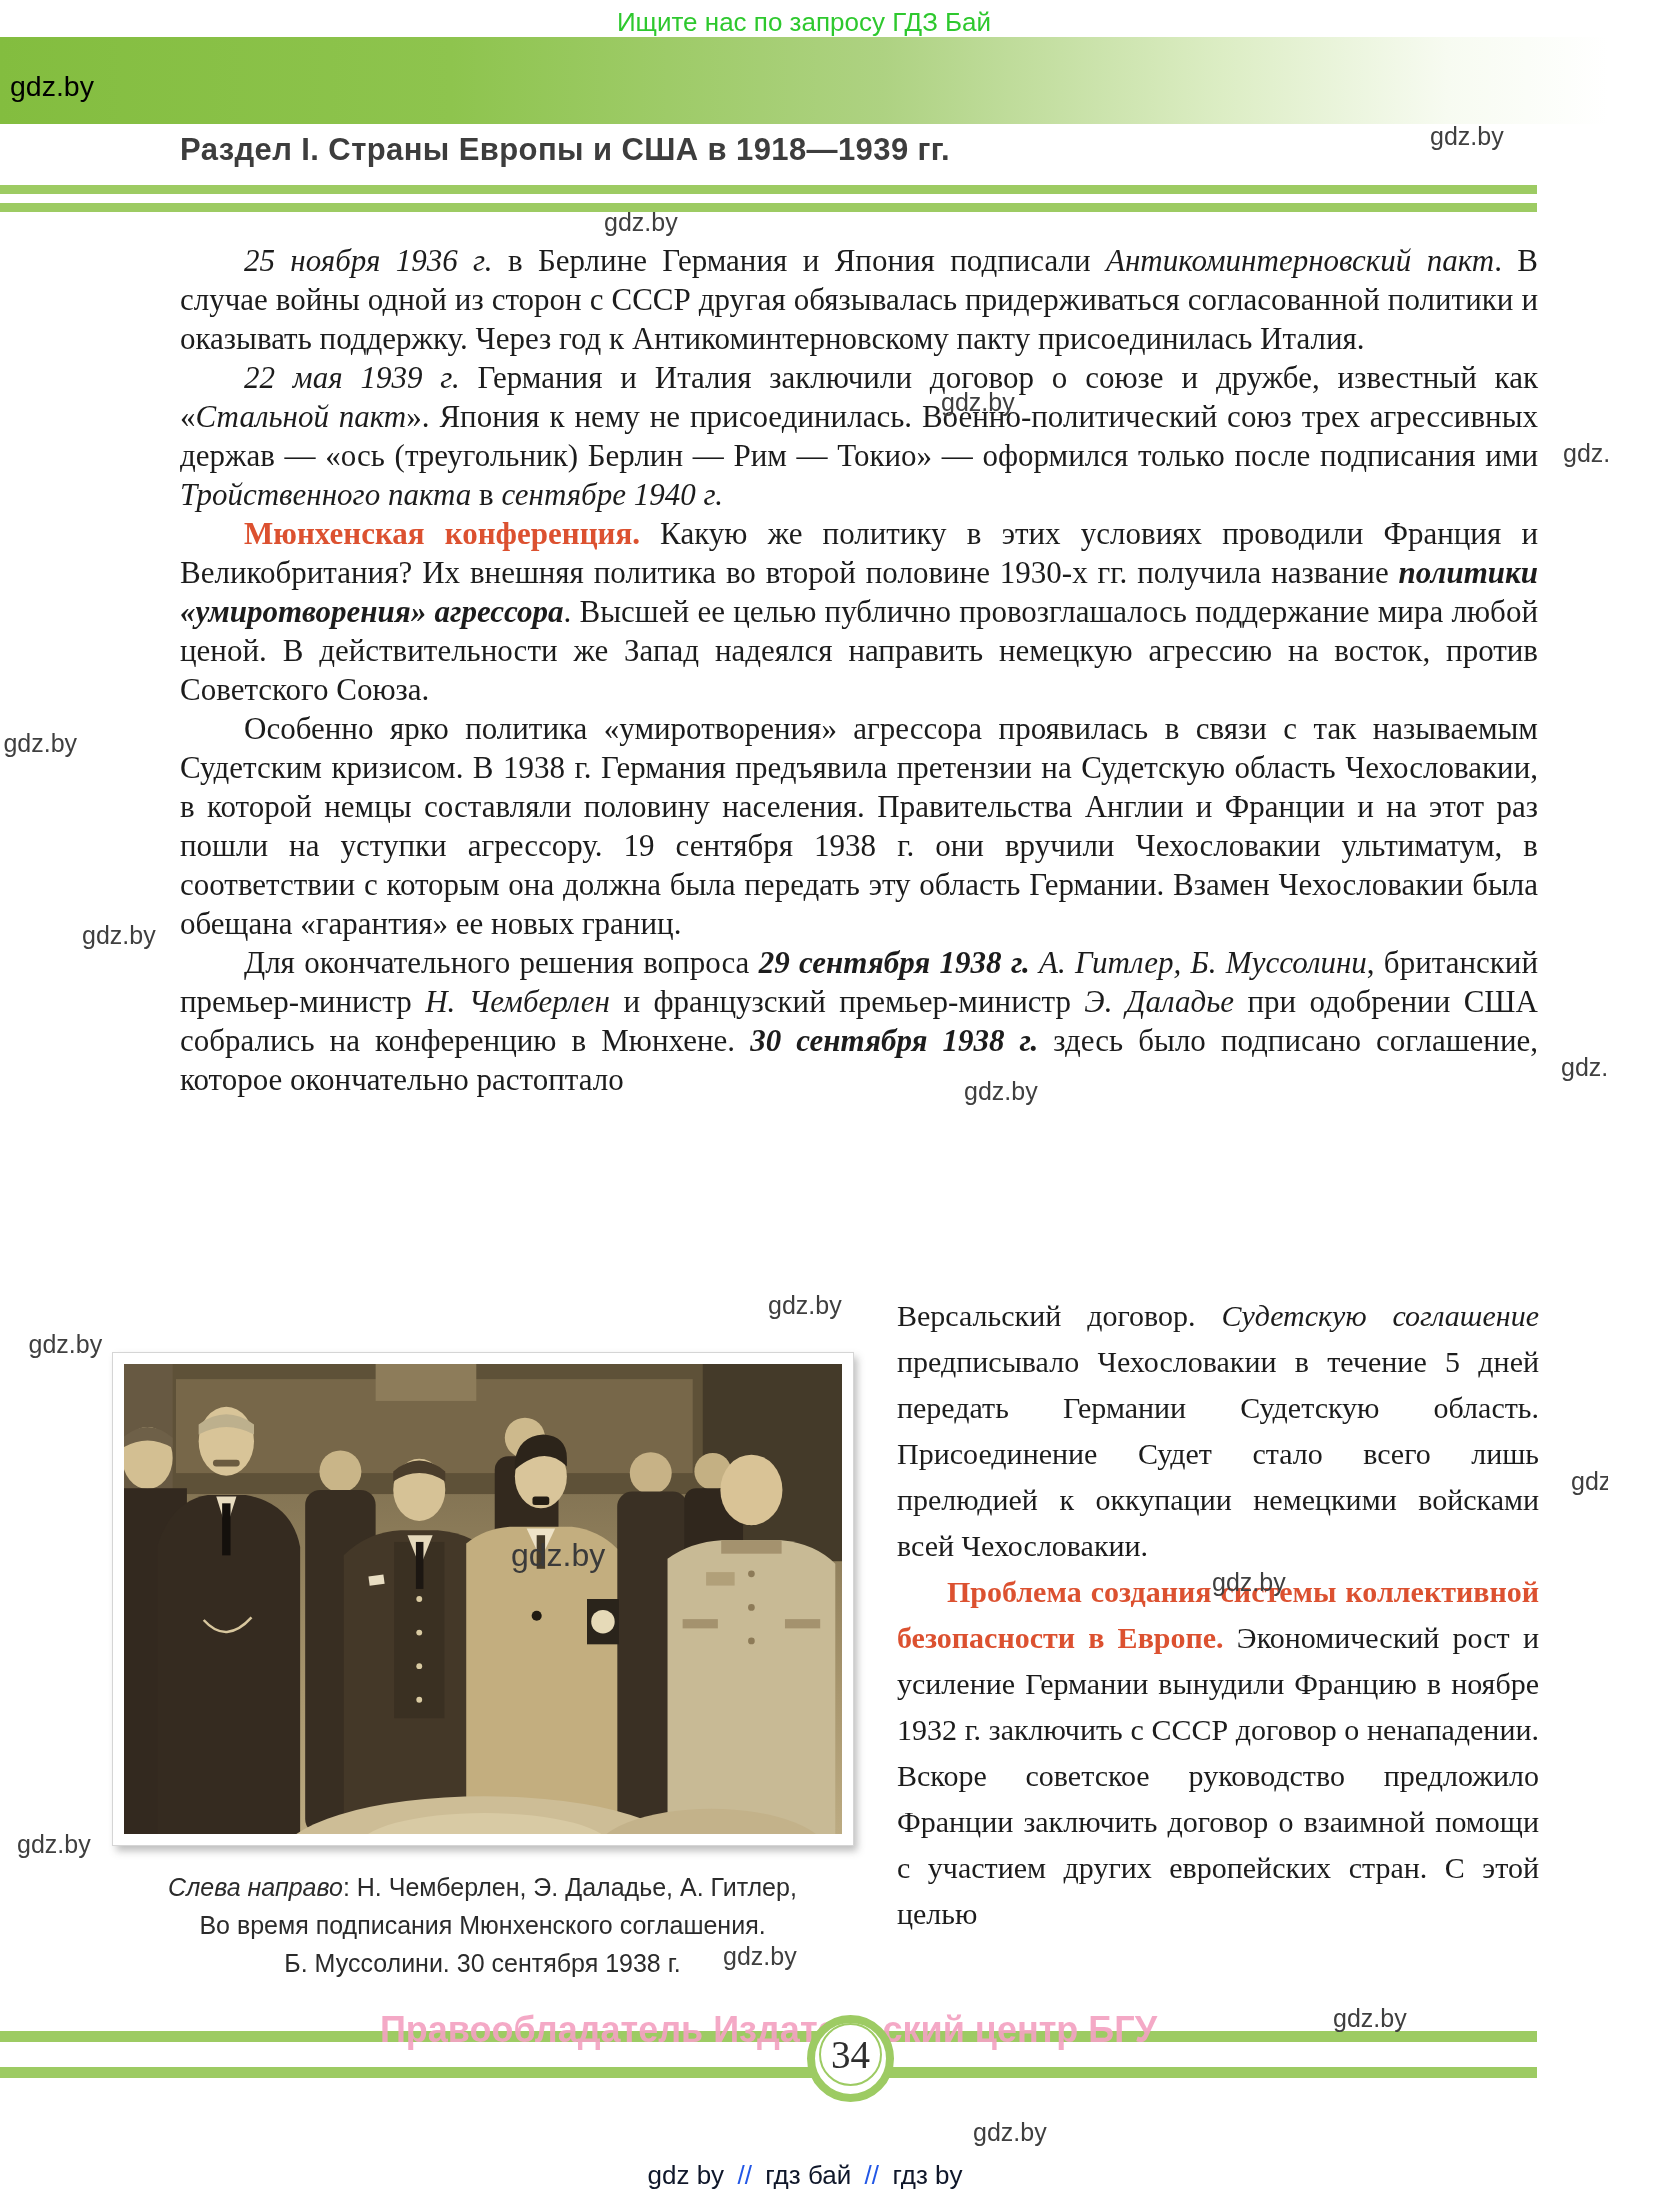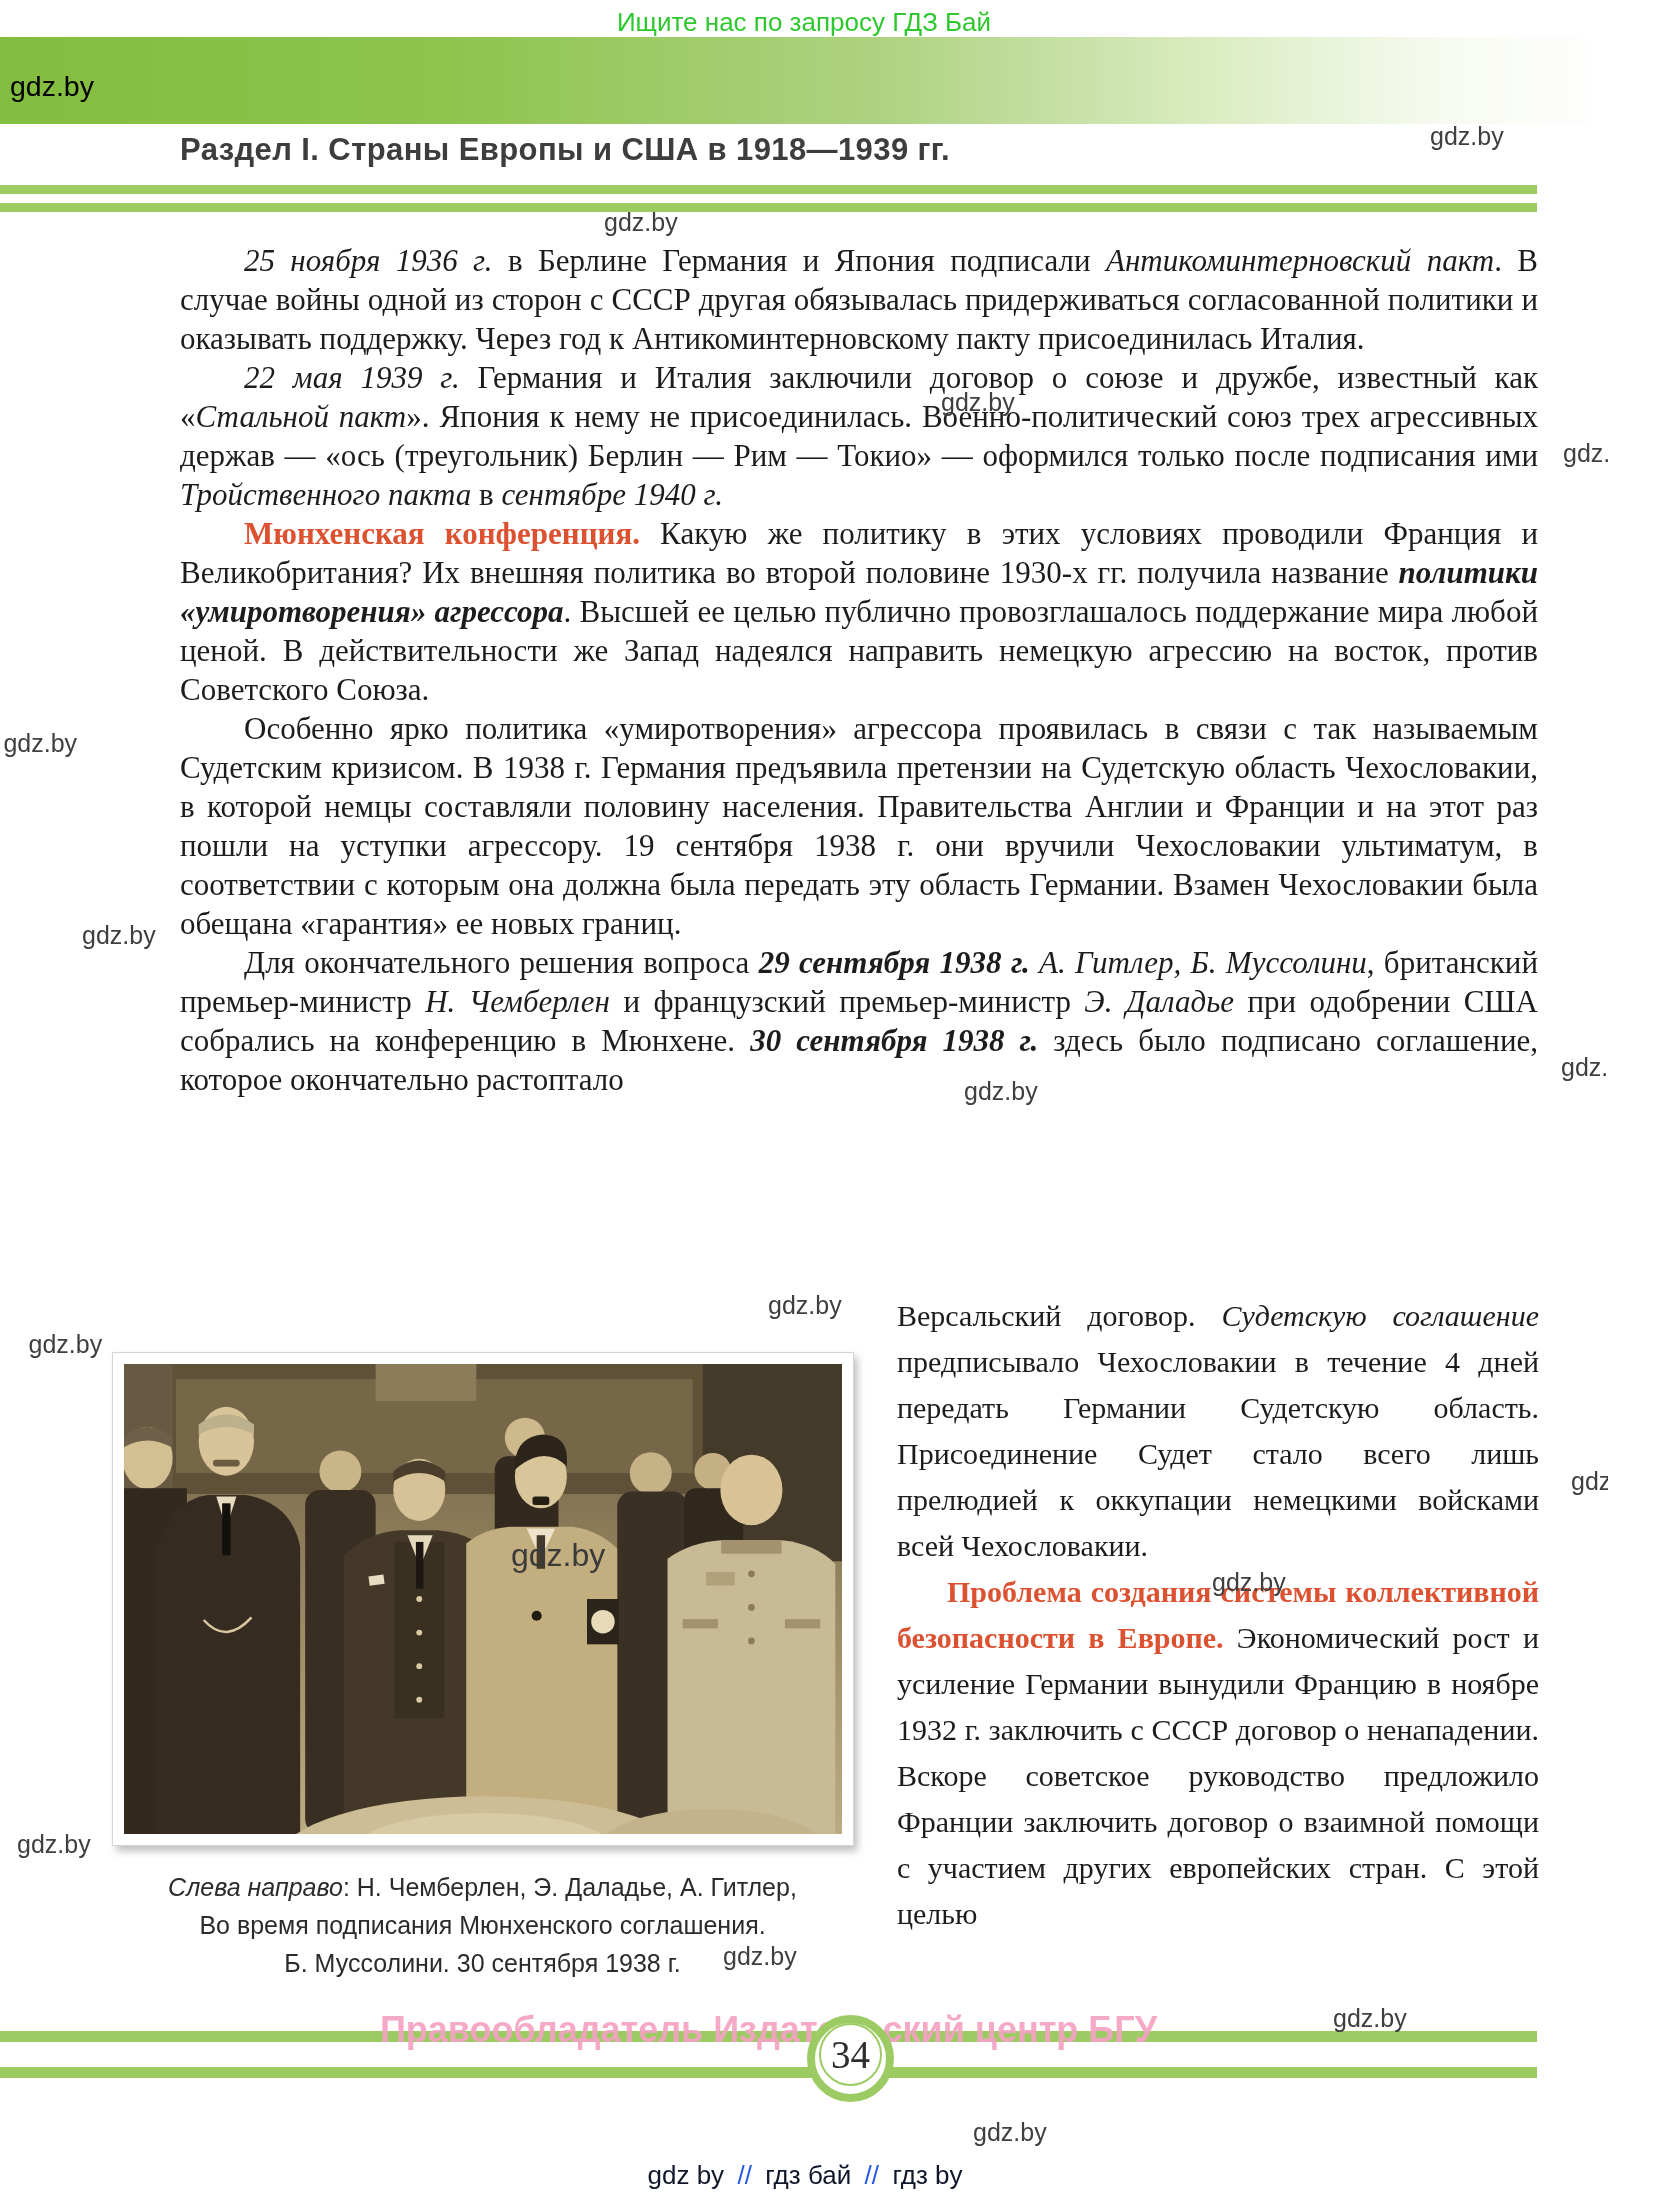--- a/index.html
+++ b/index.html
@@ -184,21 +184,21 @@
     </div>
   </div>
 
   <div class="caption">
     <div class="cap-line"><span class="i">Слева направо</span><span>: Н. Чемберлен, Э. Даладье, А. Гитлер,</span></div>
     <div class="cap-line">Во время подписания Мюнхенского соглашения.</div>
     <div class="cap-line">Б. Муссолини. 30 сентября 1938 г.</div>
   </div>
 
   <div class="col-right">
-    <p class="colpara"><span>Версальский договор. </span><span class="i">Судетскую соглашение</span><span> предписывало Чехословакии в течение 4 дней передать Германии Судетскую область. Присоединение Судет стало всего лишь прелюдией к оккупации немецкими войсками всей Чехословакии.</span></p>
+    <p class="colpara"><span>Версальский договор. </span><span class="i">Судетскую соглашение</span><span> предписывало Чехословакии в течение 5 дней передать Германии Судетскую область. Присоединение Судет стало всего лишь прелюдией к оккупации немецкими войсками всей Чехословакии.</span></p>
     <p class="colpara indented"><span class="red">Проблема создания системы коллективной безопасности в Европе.</span><span> Экономический рост и усиление Германии вынудили Францию в ноябре 1932 г. заключить с СССР договор о ненападении. Вскоре советское руководство предложило Франции заключить договор о взаимной помощи с участием других европейских стран. С этой целью</span></p>
   </div>
 
   <div class="fcopy">Правообладатель Издательский центр БГУ</div>
   <div class="fline fline1"></div>
   <div class="fline fline2"></div>
   <div class="badge">
     <div class="badge-inner">34</div>
   </div>
   <div class="flinks">

